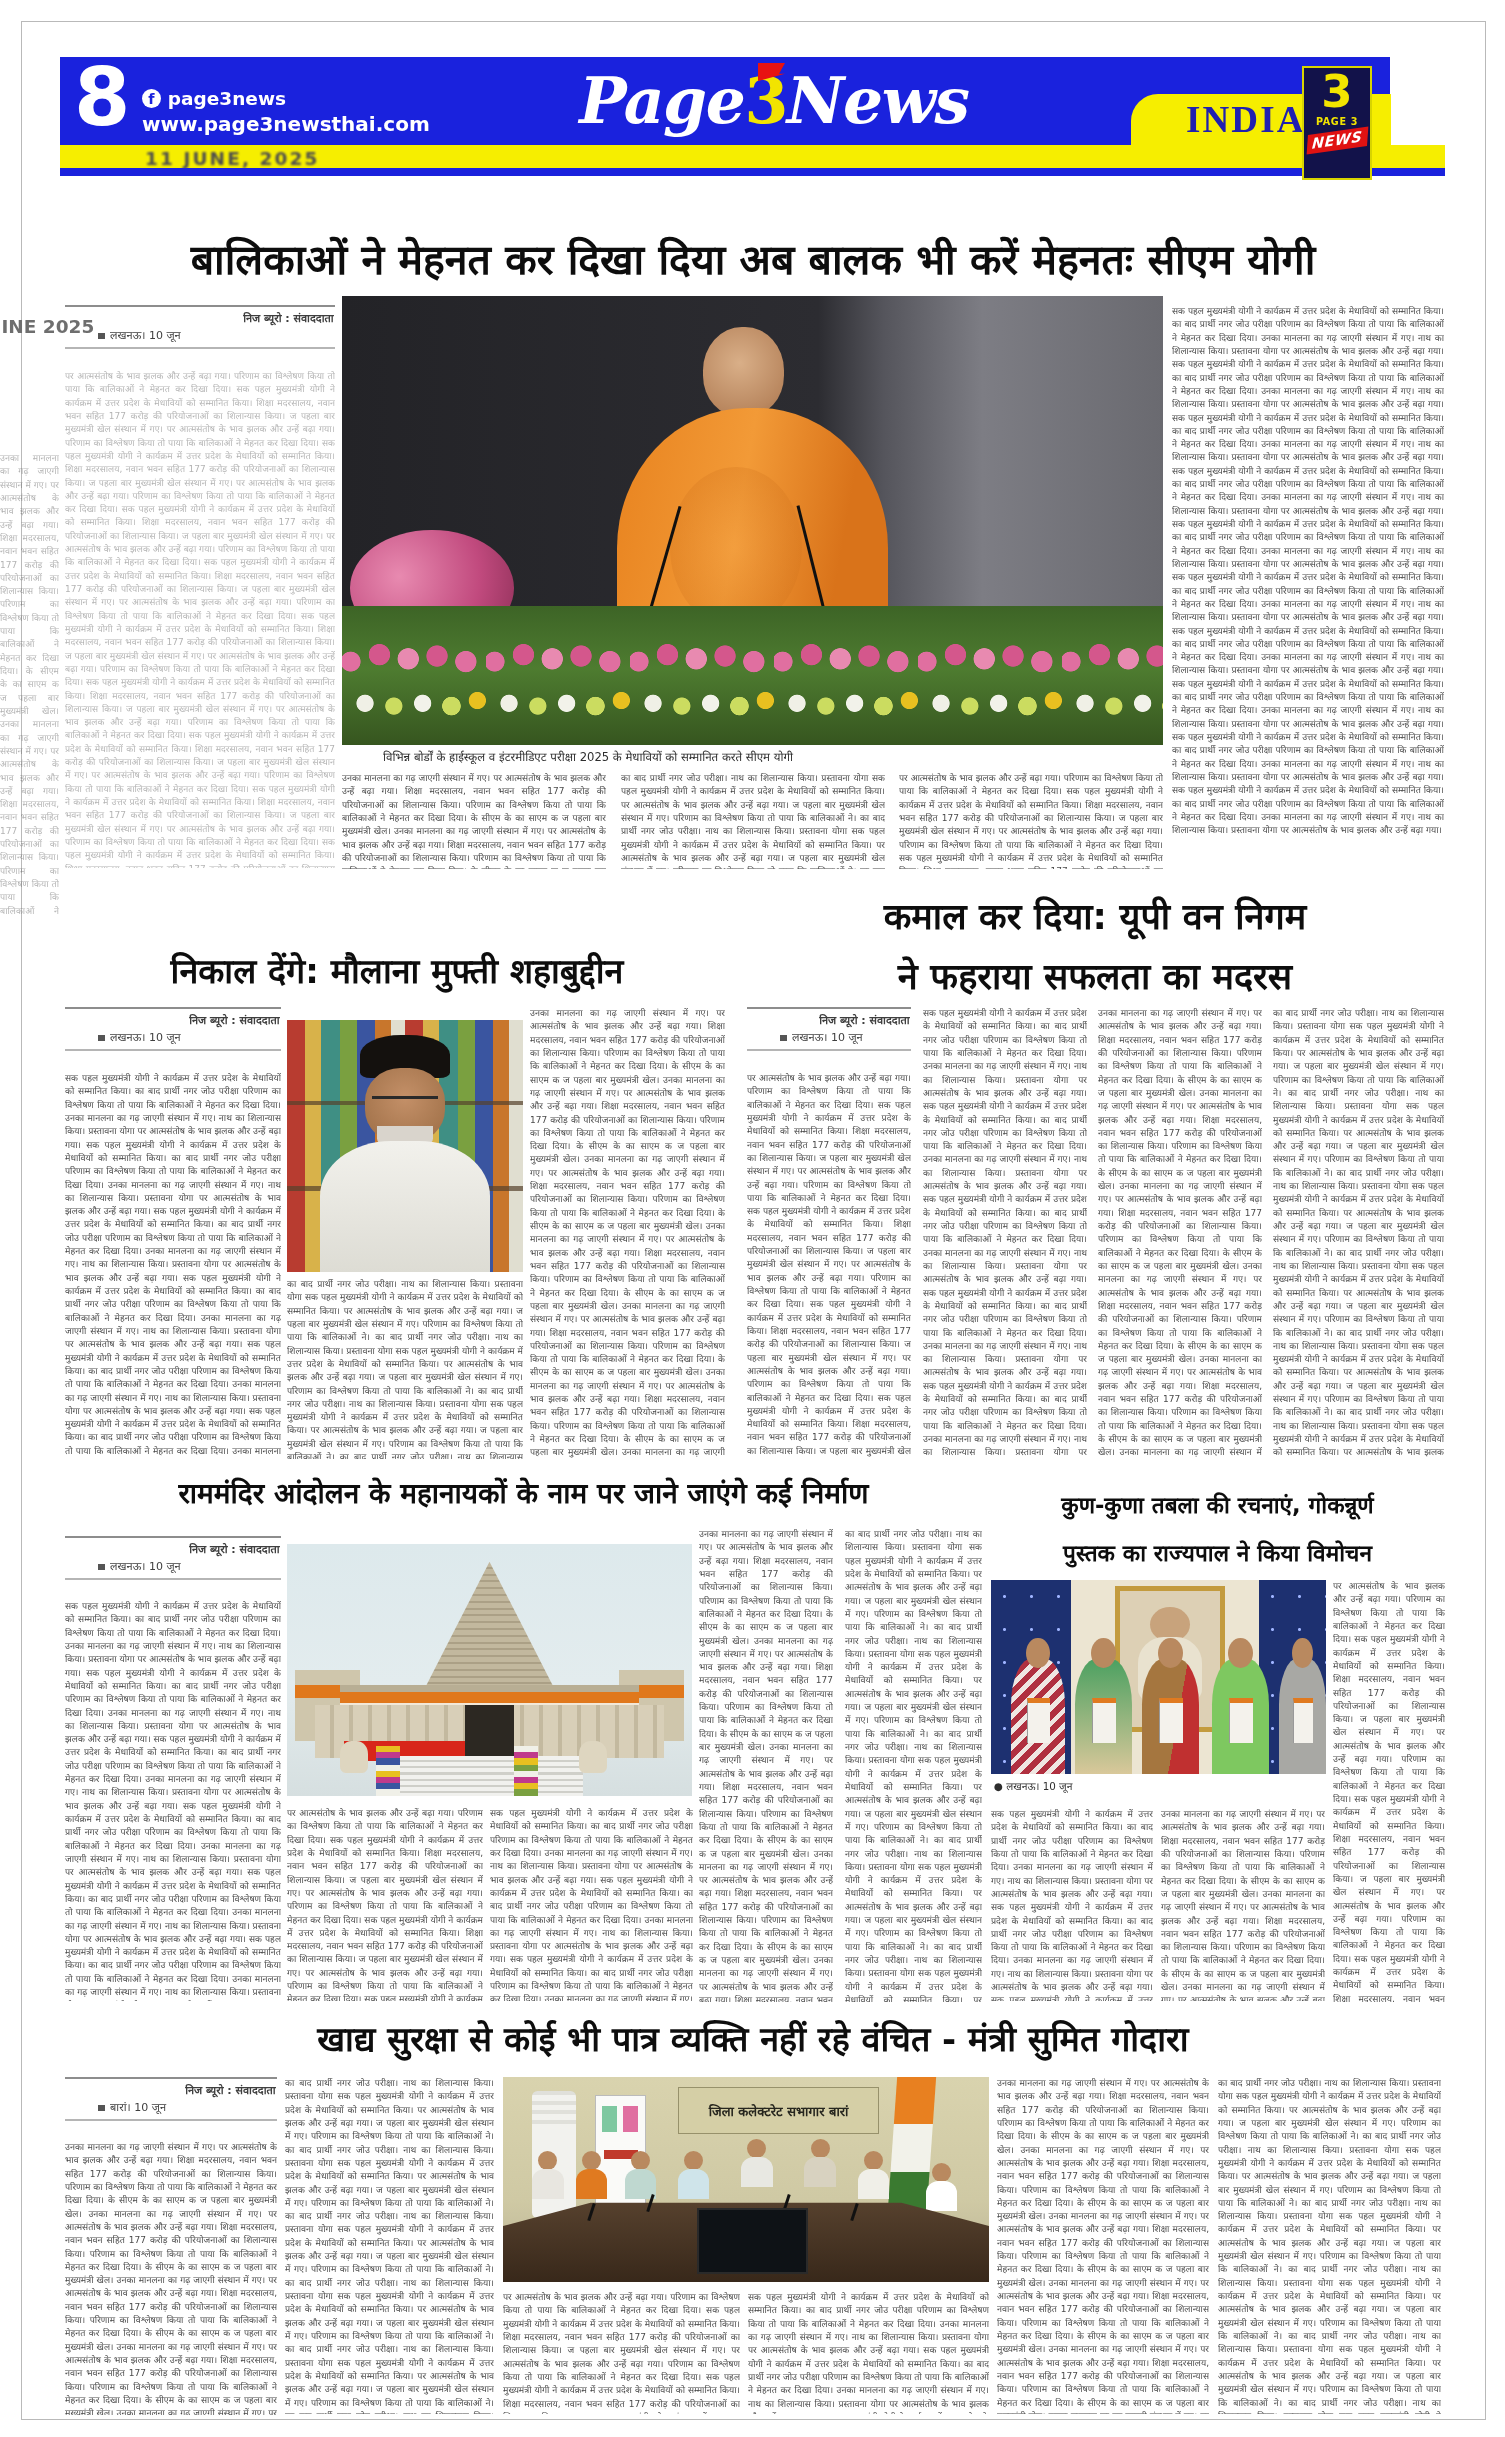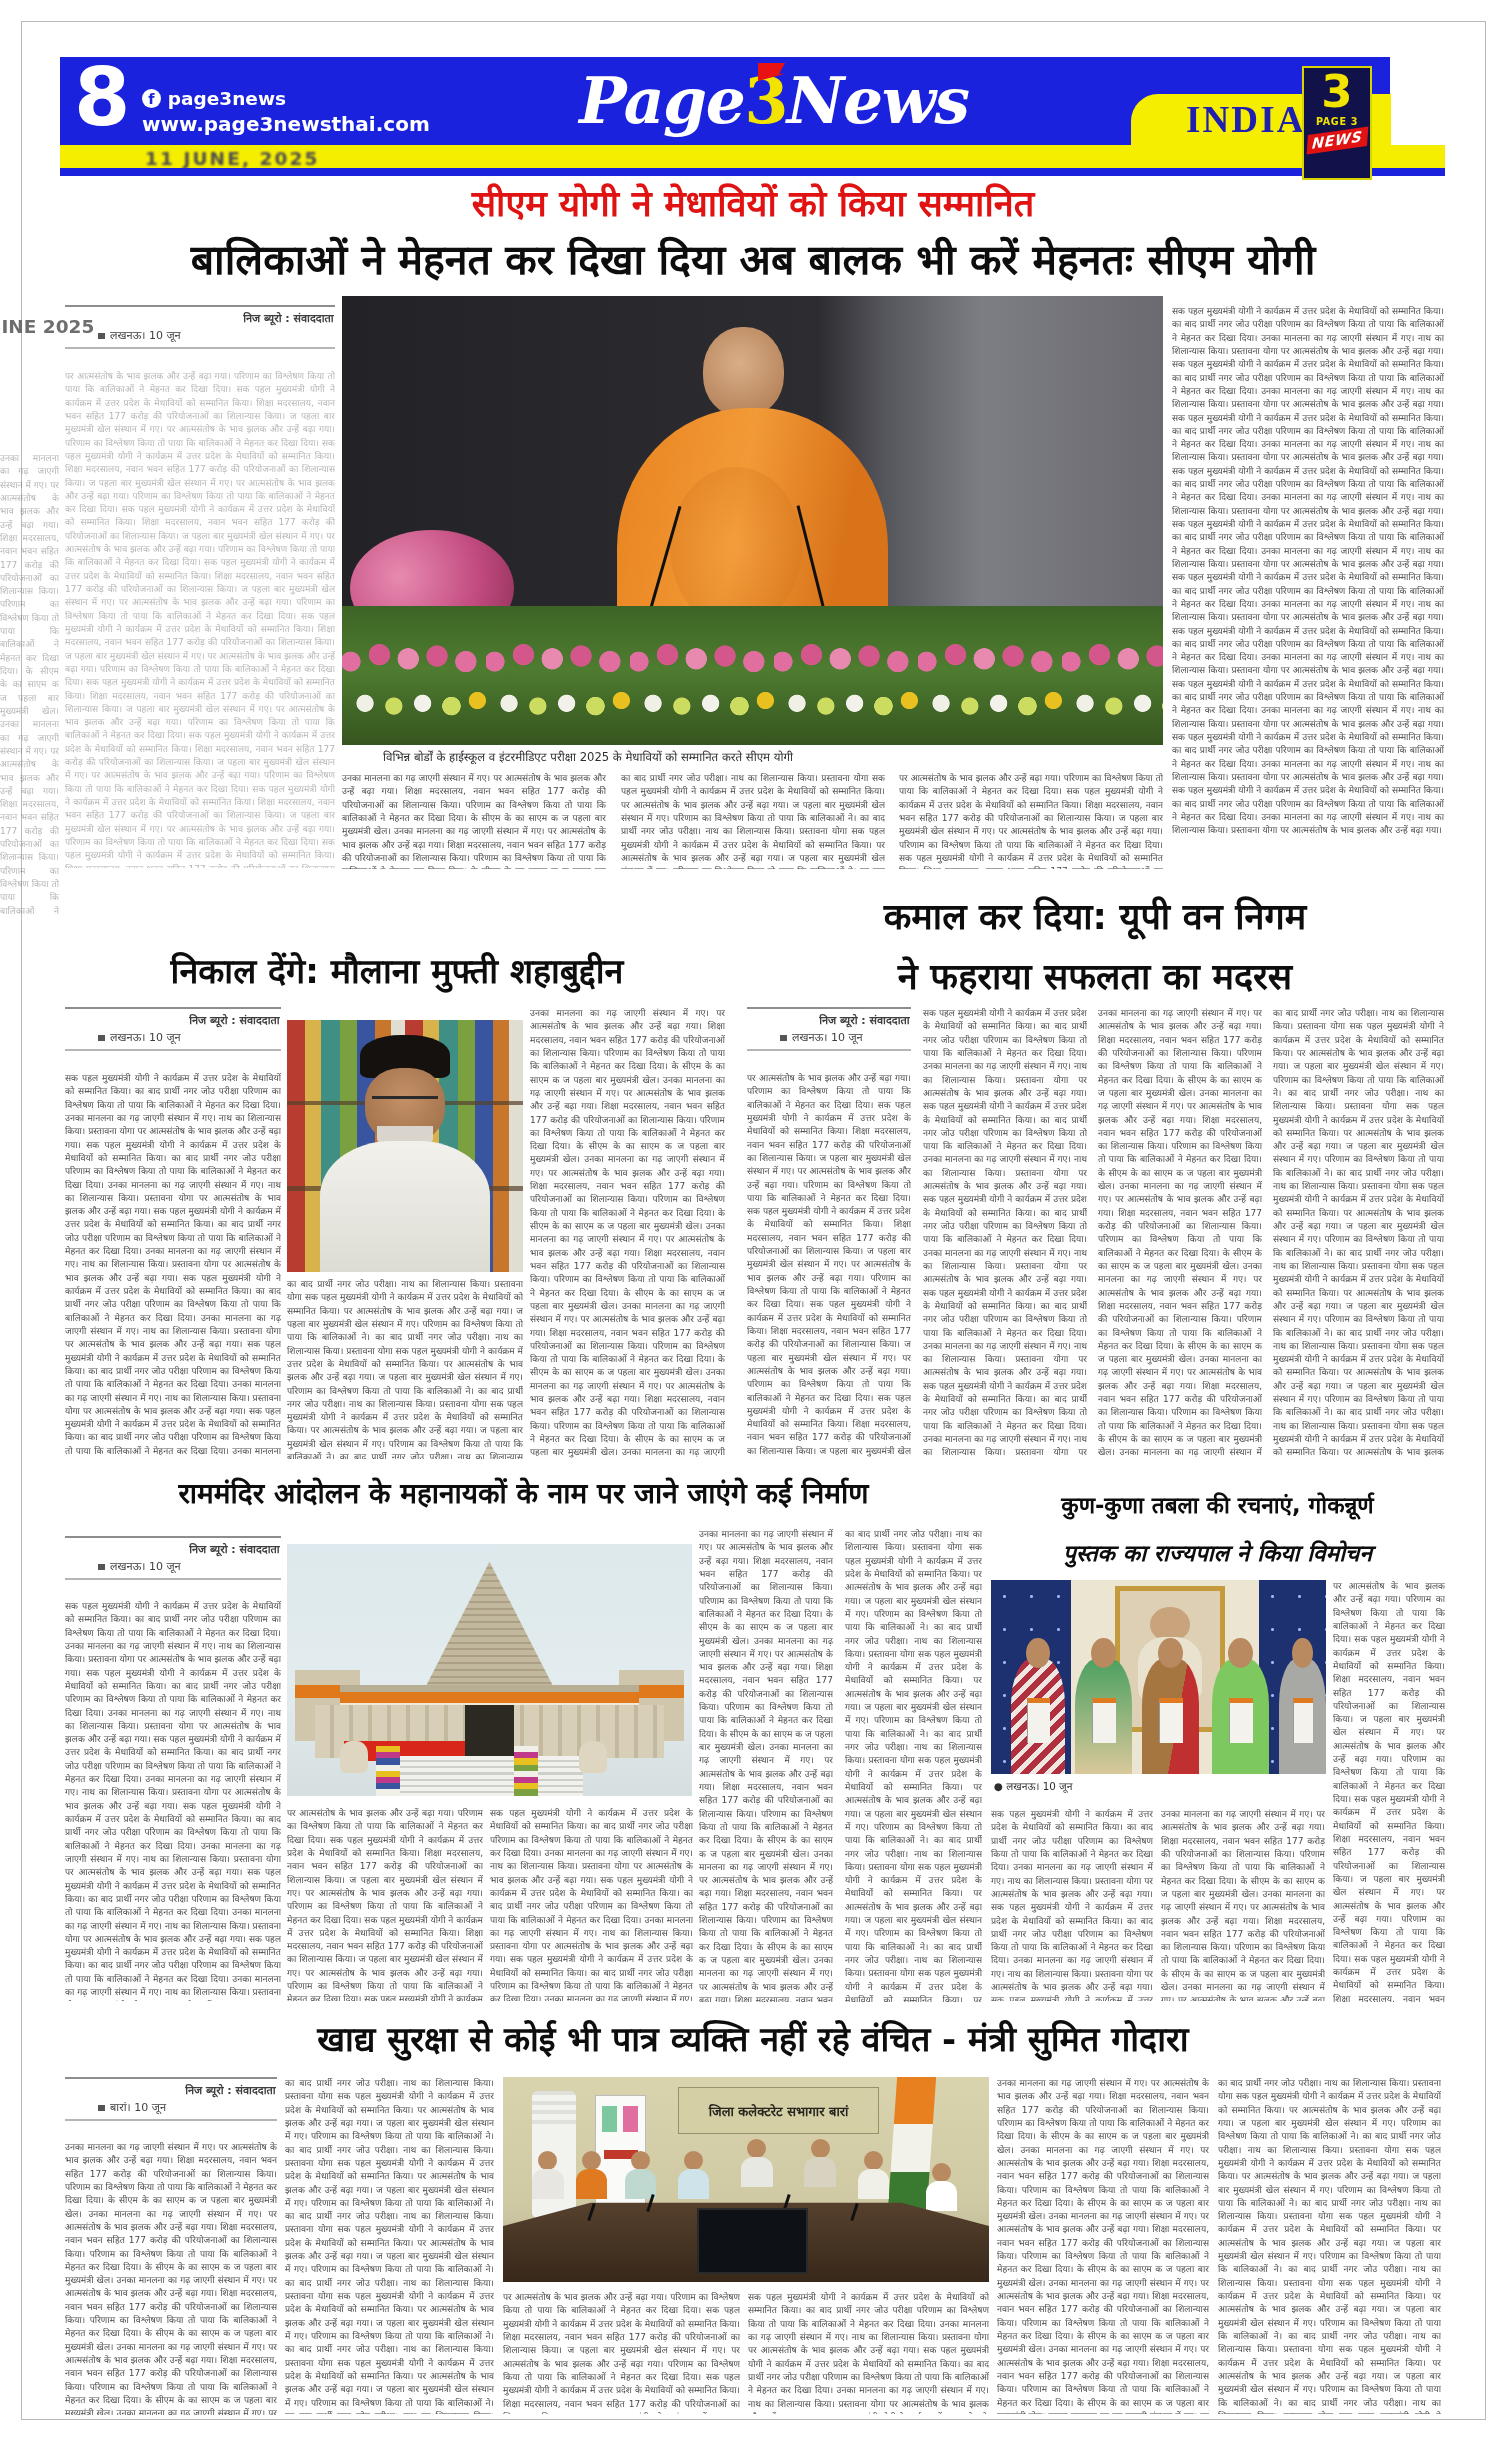--- a/index.html
+++ b/index.html
@@ -179,21 +179,20 @@
     <div class="ribbon"><span>NEWS</span></div>
   </div>
 
   <div class="abs datestrip" style="left:60px;top:145px;width:1385px;height:23px;"></div>
   <div class="abs datetxt" style="left:145px;top:148px;">11 JUNE, 2025</div>
   <div class="abs bluethin" style="left:60px;top:168px;width:1385px;height:8.2px;"></div>
 
   <div class="abs mghost" style="left:1.4px;top:316px;font-size:18.5px;">INE 2025</div>
   <div class="abs body-col ghost" style="left:0px;top:452px;width:59px;height:465px;">उनका मानलना का गढ़ जाएगी संस्थान में गए। पर आत्मसंतोष के भाव झलक और उन्हें बढ़ा गया। शिक्षा मदरसालय, नवान भवन सहित 177 करोड़ की परियोजनाओं का शिलान्यास किया। परिणाम का विश्लेषण किया तो पाया कि बालिकाओं ने मेहनत कर दिखा दिया। के सीएम के का साएम क ज पहला बार मुख्यमंत्री खेल। उनका मानलना का गढ़ जाएगी संस्थान में गए। पर आत्मसंतोष के भाव झलक और उन्हें बढ़ा गया। शिक्षा मदरसालय, नवान भवन सहित 177 करोड़ की परियोजनाओं का शिलान्यास किया। परिणाम का विश्लेषण किया तो पाया कि बालिकाओं ने मेहनत कर दिखा दिया। के सीएम के का साएम क ज पहला बार मुख्यमंत्री खेल। उनका मानलना का गढ़ जाएगी संस्थान में गए। पर आत्मसंतोष के भाव झलक और उन्हें बढ़ा गया। शिक्षा मदरसालय, नवान भवन सहित 177 करोड़ की परियोजनाओं का शिलान्यास किया। परिणाम का विश्लेषण किया तो पाया कि बालिकाओं ने मेहनत कर दिखा दिया। के सीएम के का साएम क ज पहला बार मुख्यमंत्री खेल। उनका मानलना का गढ़ जाएगी संस्थान में गए। पर आत्मसंतोष के भाव झलक और उन्हें बढ़ा गया। शिक्षा मदरसालय, नवान भवन सहित 177 करोड़ की परियोजनाओं का शिलान्यास किया। परिणाम का विश्लेषण किया तो पाया कि बालिकाओं ने मेहनत कर दिखा दिया। के सीएम के का साएम क ज पहला बार मुख्यमंत्री खेल। उनका मानलना का गढ़ जाएगी संस्थान में गए। पर आत्मसंतोष के भाव झलक और उन्हें बढ़ा गया। शिक्षा मदरसालय, नवान भवन सहित 177 करोड़ की परियोजनाओं का शिलान्यास किया। परिणाम का विश्लेषण किया तो पाया कि बालिकाओं ने मेहनत कर दिखा दिया। के सीएम के का साएम क ज पहला बार मुख्यमंत्री खेल। उनका मानलना का गढ़ जाएगी संस्थान में गए। पर आत्मसंतोष के भाव झलक और उन्हें बढ़ा गया। शिक्षा मदरसालय, नवान भवन सहित 177 करोड़ की परियोजनाओं का शिलान्यास किया। परिणाम का विश्लेषण किया तो पाया कि बालिकाओं ने मेहनत कर दिखा दिया। के सीएम के का साएम क ज पहला बार मुख्यमंत्री खेल। उनका मानलना का गढ़ जाएगी संस्थान में गए। पर आत्मसंतोष के भाव झलक और उन्हें बढ़ा गया। शिक्षा मदरसालय, नवान भवन सहित 177 करोड़ की परियोजनाओं का शिलान्यास किया। परिणाम का विश्लेषण किया तो पाया कि बालिकाओं ने मेहनत कर दिखा दिया। के सीएम के का साएम क ज पहला बार मुख्यमंत्री खेल। उनका मानलना का गढ़ जाएगी संस्थान में गए। पर आत्मसंतोष के भाव झलक और उन्हें बढ़ा गया। शिक्षा मदरसालय, नवान भवन सहित 177 करोड़ की परियोजनाओं का शिलान्यास किया। परिणाम का विश्लेषण किया तो पाया कि बालिकाओं ने मेहनत कर दिखा दिया। के सीएम के का साएम क ज पहला बार मुख्यमंत्री खेल। उनका मानलना का गढ़ जाएगी संस्थान में गए। पर आत्मसंतोष के भाव झलक और उन्हें बढ़ा गया। शिक्षा मदरसालय, नवान भवन सहित 177 करोड़ की परियोजनाओं का शिलान्यास किया। परिणाम का विश्लेषण किया तो पाया कि बालिकाओं ने मेहनत कर दिखा दिया। के सीएम के का साएम क ज पहला बार मुख्यमंत्री खेल। उनका मानलना का गढ़ जाएगी संस्थान में गए। पर आत्मसंतोष के भाव झलक और उन्हें बढ़ा गया। शिक्षा मदरसालय, नवान भवन सहित 177 करोड़ की परियोजनाओं का शिलान्यास किया। परिणाम का विश्लेषण किया तो पाया कि बालिकाओं ने मेहनत कर दिखा दिया। के सीएम के का साएम क ज पहला बार मुख्यमंत्री खेल। </div>
 
-  <div class="abs kicker" style="left:0;top:178px;width:1506px;">सीएम योगी ने मेधावियों को किया सम्मानित</div>
   <div class="abs hl hl-main" style="left:31px;top:230px;width:1444px;">बालिकाओं ने मेहनत कर दिखा दिया अब बालक भी करें मेहनतः सीएम योगी</div>
 
   <div class="abs" style="left:65px;top:305px;width:270px;">
     <div class="byline">
       <div class="b1">निज ब्यूरो : संवाददाता</div>
       <div class="b2"><span class="sq"></span><span>लखनऊ। 10 जून</span></div>
     </div>
   </div>
   <div class="abs body-col ghost" style="left:65px;top:370px;width:270px;height:498px;">पर आत्मसंतोष के भाव झलक और उन्हें बढ़ा गया। परिणाम का विश्लेषण किया तो पाया कि बालिकाओं ने मेहनत कर दिखा दिया। सक पहल मुख्यमंत्री योगी ने कार्यक्रम में उत्तर प्रदेश के मेधावियों को सम्मानित किया। शिक्षा मदरसालय, नवान भवन सहित 177 करोड़ की परियोजनाओं का शिलान्यास किया। ज पहला बार मुख्यमंत्री खेल संस्थान में गए। पर आत्मसंतोष के भाव झलक और उन्हें बढ़ा गया। परिणाम का विश्लेषण किया तो पाया कि बालिकाओं ने मेहनत कर दिखा दिया। सक पहल मुख्यमंत्री योगी ने कार्यक्रम में उत्तर प्रदेश के मेधावियों को सम्मानित किया। शिक्षा मदरसालय, नवान भवन सहित 177 करोड़ की परियोजनाओं का शिलान्यास किया। ज पहला बार मुख्यमंत्री खेल संस्थान में गए। पर आत्मसंतोष के भाव झलक और उन्हें बढ़ा गया। परिणाम का विश्लेषण किया तो पाया कि बालिकाओं ने मेहनत कर दिखा दिया। सक पहल मुख्यमंत्री योगी ने कार्यक्रम में उत्तर प्रदेश के मेधावियों को सम्मानित किया। शिक्षा मदरसालय, नवान भवन सहित 177 करोड़ की परियोजनाओं का शिलान्यास किया। ज पहला बार मुख्यमंत्री खेल संस्थान में गए। पर आत्मसंतोष के भाव झलक और उन्हें बढ़ा गया। परिणाम का विश्लेषण किया तो पाया कि बालिकाओं ने मेहनत कर दिखा दिया। सक पहल मुख्यमंत्री योगी ने कार्यक्रम में उत्तर प्रदेश के मेधावियों को सम्मानित किया। शिक्षा मदरसालय, नवान भवन सहित 177 करोड़ की परियोजनाओं का शिलान्यास किया। ज पहला बार मुख्यमंत्री खेल संस्थान में गए। पर आत्मसंतोष के भाव झलक और उन्हें बढ़ा गया। परिणाम का विश्लेषण किया तो पाया कि बालिकाओं ने मेहनत कर दिखा दिया। सक पहल मुख्यमंत्री योगी ने कार्यक्रम में उत्तर प्रदेश के मेधावियों को सम्मानित किया। शिक्षा मदरसालय, नवान भवन सहित 177 करोड़ की परियोजनाओं का शिलान्यास किया। ज पहला बार मुख्यमंत्री खेल संस्थान में गए। पर आत्मसंतोष के भाव झलक और उन्हें बढ़ा गया। परिणाम का विश्लेषण किया तो पाया कि बालिकाओं ने मेहनत कर दिखा दिया। सक पहल मुख्यमंत्री योगी ने कार्यक्रम में उत्तर प्रदेश के मेधावियों को सम्मानित किया। शिक्षा मदरसालय, नवान भवन सहित 177 करोड़ की परियोजनाओं का शिलान्यास किया। ज पहला बार मुख्यमंत्री खेल संस्थान में गए। पर आत्मसंतोष के भाव झलक और उन्हें बढ़ा गया। परिणाम का विश्लेषण किया तो पाया कि बालिकाओं ने मेहनत कर दिखा दिया। सक पहल मुख्यमंत्री योगी ने कार्यक्रम में उत्तर प्रदेश के मेधावियों को सम्मानित किया। शिक्षा मदरसालय, नवान भवन सहित 177 करोड़ की परियोजनाओं का शिलान्यास किया। ज पहला बार मुख्यमंत्री खेल संस्थान में गए। पर आत्मसंतोष के भाव झलक और उन्हें बढ़ा गया। परिणाम का विश्लेषण किया तो पाया कि बालिकाओं ने मेहनत कर दिखा दिया। सक पहल मुख्यमंत्री योगी ने कार्यक्रम में उत्तर प्रदेश के मेधावियों को सम्मानित किया। शिक्षा मदरसालय, नवान भवन सहित 177 करोड़ की परियोजनाओं का शिलान्यास किया। ज पहला बार मुख्यमंत्री खेल संस्थान में गए। पर आत्मसंतोष के भाव झलक और उन्हें बढ़ा गया। परिणाम का विश्लेषण किया तो पाया कि बालिकाओं ने मेहनत कर दिखा दिया। सक पहल मुख्यमंत्री योगी ने कार्यक्रम में उत्तर प्रदेश के मेधावियों को सम्मानित किया। शिक्षा मदरसालय, नवान भवन सहित 177 करोड़ की परियोजनाओं का शिलान्यास किया। ज पहला बार मुख्यमंत्री खेल संस्थान में गए। पर आत्मसंतोष के भाव झलक और उन्हें बढ़ा गया। परिणाम का विश्लेषण किया तो पाया कि बालिकाओं ने मेहनत कर दिखा दिया। सक पहल मुख्यमंत्री योगी ने कार्यक्रम में उत्तर प्रदेश के मेधावियों को सम्मानित किया। शिक्षा मदरसालय, नवान भवन सहित 177 करोड़ की परियोजनाओं का शिलान्यास किया। ज पहला बार मुख्यमंत्री खेल संस्थान में गए। </div>
 
@@ -274,21 +273,21 @@
     <div class="abs t-rampr"></div>
     <div class="abs t-lion" style="left:13%;"></div>
     <div class="abs t-lion" style="left:72%;"></div>
   </div>
   <div class="abs body-col" style="left:287px;top:1807px;width:196px;height:194px;">पर आत्मसंतोष के भाव झलक और उन्हें बढ़ा गया। परिणाम का विश्लेषण किया तो पाया कि बालिकाओं ने मेहनत कर दिखा दिया। सक पहल मुख्यमंत्री योगी ने कार्यक्रम में उत्तर प्रदेश के मेधावियों को सम्मानित किया। शिक्षा मदरसालय, नवान भवन सहित 177 करोड़ की परियोजनाओं का शिलान्यास किया। ज पहला बार मुख्यमंत्री खेल संस्थान में गए। पर आत्मसंतोष के भाव झलक और उन्हें बढ़ा गया। परिणाम का विश्लेषण किया तो पाया कि बालिकाओं ने मेहनत कर दिखा दिया। सक पहल मुख्यमंत्री योगी ने कार्यक्रम में उत्तर प्रदेश के मेधावियों को सम्मानित किया। शिक्षा मदरसालय, नवान भवन सहित 177 करोड़ की परियोजनाओं का शिलान्यास किया। ज पहला बार मुख्यमंत्री खेल संस्थान में गए। पर आत्मसंतोष के भाव झलक और उन्हें बढ़ा गया। परिणाम का विश्लेषण किया तो पाया कि बालिकाओं ने मेहनत कर दिखा दिया। सक पहल मुख्यमंत्री योगी ने कार्यक्रम में उत्तर प्रदेश के मेधावियों को सम्मानित किया। शिक्षा मदरसालय, नवान भवन सहित 177 करोड़ की परियोजनाओं का शिलान्यास किया। ज पहला बार मुख्यमंत्री खेल संस्थान में गए। पर आत्मसंतोष के भाव झलक और उन्हें बढ़ा गया। परिणाम का विश्लेषण किया तो पाया कि बालिकाओं ने मेहनत कर दिखा दिया। सक पहल मुख्यमंत्री योगी ने कार्यक्रम में उत्तर प्रदेश के मेधावियों को सम्मानित किया। शिक्षा मदरसालय, नवान भवन सहित 177 करोड़ की परियोजनाओं का शिलान्यास किया। ज पहला बार मुख्यमंत्री खेल संस्थान में गए। पर आत्मसंतोष के भाव झलक और उन्हें बढ़ा गया। परिणाम का विश्लेषण किया तो पाया कि बालिकाओं ने मेहनत कर दिखा दिया। सक पहल मुख्यमंत्री योगी ने कार्यक्रम में उत्तर प्रदेश के मेधावियों को सम्मानित किया। शिक्षा मदरसालय, नवान भवन सहित 177 करोड़ की परियोजनाओं का शिलान्यास किया। ज पहला बार मुख्यमंत्री खेल संस्थान में गए। पर आत्मसंतोष के भाव झलक और उन्हें बढ़ा गया। परिणाम का विश्लेषण किया तो पाया कि बालिकाओं ने मेहनत कर दिखा दिया। सक पहल मुख्यमंत्री योगी ने कार्यक्रम में उत्तर प्रदेश के मेधावियों को सम्मानित किया। शिक्षा मदरसालय, नवान भवन सहित 177 करोड़ की परियोजनाओं का शिलान्यास किया। ज पहला बार मुख्यमंत्री खेल संस्थान में गए। पर आत्मसंतोष के भाव झलक और उन्हें बढ़ा गया। परिणाम का विश्लेषण किया तो पाया कि बालिकाओं ने मेहनत कर दिखा दिया। सक पहल मुख्यमंत्री योगी ने कार्यक्रम में उत्तर प्रदेश के मेधावियों को सम्मानित किया। शिक्षा मदरसालय, नवान भवन सहित 177 करोड़ की परियोजनाओं का शिलान्यास किया। ज पहला बार मुख्यमंत्री खेल संस्थान में गए। पर आत्मसंतोष के भाव झलक और उन्हें बढ़ा गया। परिणाम का विश्लेषण किया तो पाया कि बालिकाओं ने मेहनत कर दिखा दिया। सक पहल मुख्यमंत्री योगी ने कार्यक्रम में उत्तर प्रदेश के मेधावियों को सम्मानित किया। शिक्षा मदरसालय, नवान भवन सहित 177 करोड़ की परियोजनाओं का शिलान्यास किया। ज पहला बार मुख्यमंत्री खेल संस्थान में गए। पर आत्मसंतोष के भाव झलक और उन्हें बढ़ा गया। परिणाम का विश्लेषण किया तो पाया कि बालिकाओं ने मेहनत कर दिखा दिया। सक पहल मुख्यमंत्री योगी ने कार्यक्रम में उत्तर प्रदेश के मेधावियों को सम्मानित किया। शिक्षा मदरसालय, नवान भवन सहित 177 करोड़ की परियोजनाओं का शिलान्यास किया। ज पहला बार मुख्यमंत्री खेल संस्थान में गए। पर आत्मसंतोष के भाव झलक और उन्हें बढ़ा गया। परिणाम का विश्लेषण किया तो पाया कि बालिकाओं ने मेहनत कर दिखा दिया। सक पहल मुख्यमंत्री योगी ने कार्यक्रम में उत्तर प्रदेश के मेधावियों को सम्मानित किया। शिक्षा मदरसालय, नवान भवन सहित 177 करोड़ की परियोजनाओं का शिलान्यास किया। ज पहला बार मुख्यमंत्री खेल संस्थान में गए। </div>
   <div class="abs body-col" style="left:490px;top:1807px;width:203px;height:194px;">सक पहल मुख्यमंत्री योगी ने कार्यक्रम में उत्तर प्रदेश के मेधावियों को सम्मानित किया। का बाद प्रार्थी नगर जोउ परीक्षा परिणाम का विश्लेषण किया तो पाया कि बालिकाओं ने मेहनत कर दिखा दिया। उनका मानलना का गढ़ जाएगी संस्थान में गए। नाथ का शिलान्यास किया। प्रस्तावना योगा पर आत्मसंतोष के भाव झलक और उन्हें बढ़ा गया। सक पहल मुख्यमंत्री योगी ने कार्यक्रम में उत्तर प्रदेश के मेधावियों को सम्मानित किया। का बाद प्रार्थी नगर जोउ परीक्षा परिणाम का विश्लेषण किया तो पाया कि बालिकाओं ने मेहनत कर दिखा दिया। उनका मानलना का गढ़ जाएगी संस्थान में गए। नाथ का शिलान्यास किया। प्रस्तावना योगा पर आत्मसंतोष के भाव झलक और उन्हें बढ़ा गया। सक पहल मुख्यमंत्री योगी ने कार्यक्रम में उत्तर प्रदेश के मेधावियों को सम्मानित किया। का बाद प्रार्थी नगर जोउ परीक्षा परिणाम का विश्लेषण किया तो पाया कि बालिकाओं ने मेहनत कर दिखा दिया। उनका मानलना का गढ़ जाएगी संस्थान में गए। नाथ का शिलान्यास किया। प्रस्तावना योगा पर आत्मसंतोष के भाव झलक और उन्हें बढ़ा गया। सक पहल मुख्यमंत्री योगी ने कार्यक्रम में उत्तर प्रदेश के मेधावियों को सम्मानित किया। का बाद प्रार्थी नगर जोउ परीक्षा परिणाम का विश्लेषण किया तो पाया कि बालिकाओं ने मेहनत कर दिखा दिया। उनका मानलना का गढ़ जाएगी संस्थान में गए। नाथ का शिलान्यास किया। प्रस्तावना योगा पर आत्मसंतोष के भाव झलक और उन्हें बढ़ा गया। सक पहल मुख्यमंत्री योगी ने कार्यक्रम में उत्तर प्रदेश के मेधावियों को सम्मानित किया। का बाद प्रार्थी नगर जोउ परीक्षा परिणाम का विश्लेषण किया तो पाया कि बालिकाओं ने मेहनत कर दिखा दिया। उनका मानलना का गढ़ जाएगी संस्थान में गए। नाथ का शिलान्यास किया। प्रस्तावना योगा पर आत्मसंतोष के भाव झलक और उन्हें बढ़ा गया। सक पहल मुख्यमंत्री योगी ने कार्यक्रम में उत्तर प्रदेश के मेधावियों को सम्मानित किया। का बाद प्रार्थी नगर जोउ परीक्षा परिणाम का विश्लेषण किया तो पाया कि बालिकाओं ने मेहनत कर दिखा दिया। उनका मानलना का गढ़ जाएगी संस्थान में गए। नाथ का शिलान्यास किया। प्रस्तावना योगा पर आत्मसंतोष के भाव झलक और उन्हें बढ़ा गया। सक पहल मुख्यमंत्री योगी ने कार्यक्रम में उत्तर प्रदेश के मेधावियों को सम्मानित किया। का बाद प्रार्थी नगर जोउ परीक्षा परिणाम का विश्लेषण किया तो पाया कि बालिकाओं ने मेहनत कर दिखा दिया। उनका मानलना का गढ़ जाएगी संस्थान में गए। नाथ का शिलान्यास किया। प्रस्तावना योगा पर आत्मसंतोष के भाव झलक और उन्हें बढ़ा गया। सक पहल मुख्यमंत्री योगी ने कार्यक्रम में उत्तर प्रदेश के मेधावियों को सम्मानित किया। का बाद प्रार्थी नगर जोउ परीक्षा परिणाम का विश्लेषण किया तो पाया कि बालिकाओं ने मेहनत कर दिखा दिया। उनका मानलना का गढ़ जाएगी संस्थान में गए। नाथ का शिलान्यास किया। प्रस्तावना योगा पर आत्मसंतोष के भाव झलक और उन्हें बढ़ा गया। सक पहल मुख्यमंत्री योगी ने कार्यक्रम में उत्तर प्रदेश के मेधावियों को सम्मानित किया। का बाद प्रार्थी नगर जोउ परीक्षा परिणाम का विश्लेषण किया तो पाया कि बालिकाओं ने मेहनत कर दिखा दिया। उनका मानलना का गढ़ जाएगी संस्थान में गए। नाथ का शिलान्यास किया। प्रस्तावना योगा पर आत्मसंतोष के भाव झलक और उन्हें बढ़ा गया। सक पहल मुख्यमंत्री योगी ने कार्यक्रम में उत्तर प्रदेश के मेधावियों को सम्मानित किया। का बाद प्रार्थी नगर जोउ परीक्षा परिणाम का विश्लेषण किया तो पाया कि बालिकाओं ने मेहनत कर दिखा दिया। उनका मानलना का गढ़ जाएगी संस्थान में गए। नाथ का शिलान्यास किया। प्रस्तावना योगा पर आत्मसंतोष के भाव झलक और उन्हें बढ़ा गया। </div>
   <div class="abs body-col" style="left:699px;top:1528px;width:134px;height:474px;">उनका मानलना का गढ़ जाएगी संस्थान में गए। पर आत्मसंतोष के भाव झलक और उन्हें बढ़ा गया। शिक्षा मदरसालय, नवान भवन सहित 177 करोड़ की परियोजनाओं का शिलान्यास किया। परिणाम का विश्लेषण किया तो पाया कि बालिकाओं ने मेहनत कर दिखा दिया। के सीएम के का साएम क ज पहला बार मुख्यमंत्री खेल। उनका मानलना का गढ़ जाएगी संस्थान में गए। पर आत्मसंतोष के भाव झलक और उन्हें बढ़ा गया। शिक्षा मदरसालय, नवान भवन सहित 177 करोड़ की परियोजनाओं का शिलान्यास किया। परिणाम का विश्लेषण किया तो पाया कि बालिकाओं ने मेहनत कर दिखा दिया। के सीएम के का साएम क ज पहला बार मुख्यमंत्री खेल। उनका मानलना का गढ़ जाएगी संस्थान में गए। पर आत्मसंतोष के भाव झलक और उन्हें बढ़ा गया। शिक्षा मदरसालय, नवान भवन सहित 177 करोड़ की परियोजनाओं का शिलान्यास किया। परिणाम का विश्लेषण किया तो पाया कि बालिकाओं ने मेहनत कर दिखा दिया। के सीएम के का साएम क ज पहला बार मुख्यमंत्री खेल। उनका मानलना का गढ़ जाएगी संस्थान में गए। पर आत्मसंतोष के भाव झलक और उन्हें बढ़ा गया। शिक्षा मदरसालय, नवान भवन सहित 177 करोड़ की परियोजनाओं का शिलान्यास किया। परिणाम का विश्लेषण किया तो पाया कि बालिकाओं ने मेहनत कर दिखा दिया। के सीएम के का साएम क ज पहला बार मुख्यमंत्री खेल। उनका मानलना का गढ़ जाएगी संस्थान में गए। पर आत्मसंतोष के भाव झलक और उन्हें बढ़ा गया। शिक्षा मदरसालय, नवान भवन सहित 177 करोड़ की परियोजनाओं का शिलान्यास किया। परिणाम का विश्लेषण किया तो पाया कि बालिकाओं ने मेहनत कर दिखा दिया। के सीएम के का साएम क ज पहला बार मुख्यमंत्री खेल। उनका मानलना का गढ़ जाएगी संस्थान में गए। पर आत्मसंतोष के भाव झलक और उन्हें बढ़ा गया। शिक्षा मदरसालय, नवान भवन सहित 177 करोड़ की परियोजनाओं का शिलान्यास किया। परिणाम का विश्लेषण किया तो पाया कि बालिकाओं ने मेहनत कर दिखा दिया। के सीएम के का साएम क ज पहला बार मुख्यमंत्री खेल। उनका मानलना का गढ़ जाएगी संस्थान में गए। पर आत्मसंतोष के भाव झलक और उन्हें बढ़ा गया। शिक्षा मदरसालय, नवान भवन सहित 177 करोड़ की परियोजनाओं का शिलान्यास किया। परिणाम का विश्लेषण किया तो पाया कि बालिकाओं ने मेहनत कर दिखा दिया। के सीएम के का साएम क ज पहला बार मुख्यमंत्री खेल। उनका मानलना का गढ़ जाएगी संस्थान में गए। पर आत्मसंतोष के भाव झलक और उन्हें बढ़ा गया। शिक्षा मदरसालय, नवान भवन सहित 177 करोड़ की परियोजनाओं का शिलान्यास किया। परिणाम का विश्लेषण किया तो पाया कि बालिकाओं ने मेहनत कर दिखा दिया। के सीएम के का साएम क ज पहला बार मुख्यमंत्री खेल। उनका मानलना का गढ़ जाएगी संस्थान में गए। पर आत्मसंतोष के भाव झलक और उन्हें बढ़ा गया। शिक्षा मदरसालय, नवान भवन सहित 177 करोड़ की परियोजनाओं का शिलान्यास किया। परिणाम का विश्लेषण किया तो पाया कि बालिकाओं ने मेहनत कर दिखा दिया। के सीएम के का साएम क ज पहला बार मुख्यमंत्री खेल। उनका मानलना का गढ़ जाएगी संस्थान में गए। पर आत्मसंतोष के भाव झलक और उन्हें बढ़ा गया। शिक्षा मदरसालय, नवान भवन सहित 177 करोड़ की परियोजनाओं का शिलान्यास किया। परिणाम का विश्लेषण किया तो पाया कि बालिकाओं ने मेहनत कर दिखा दिया। के सीएम के का साएम क ज पहला बार मुख्यमंत्री खेल। </div>
   <div class="abs body-col" style="left:845px;top:1528px;width:137px;height:474px;">का बाद प्रार्थी नगर जोउ परीक्षा। नाथ का शिलान्यास किया। प्रस्तावना योगा सक पहल मुख्यमंत्री योगी ने कार्यक्रम में उत्तर प्रदेश के मेधावियों को सम्मानित किया। पर आत्मसंतोष के भाव झलक और उन्हें बढ़ा गया। ज पहला बार मुख्यमंत्री खेल संस्थान में गए। परिणाम का विश्लेषण किया तो पाया कि बालिकाओं ने। का बाद प्रार्थी नगर जोउ परीक्षा। नाथ का शिलान्यास किया। प्रस्तावना योगा सक पहल मुख्यमंत्री योगी ने कार्यक्रम में उत्तर प्रदेश के मेधावियों को सम्मानित किया। पर आत्मसंतोष के भाव झलक और उन्हें बढ़ा गया। ज पहला बार मुख्यमंत्री खेल संस्थान में गए। परिणाम का विश्लेषण किया तो पाया कि बालिकाओं ने। का बाद प्रार्थी नगर जोउ परीक्षा। नाथ का शिलान्यास किया। प्रस्तावना योगा सक पहल मुख्यमंत्री योगी ने कार्यक्रम में उत्तर प्रदेश के मेधावियों को सम्मानित किया। पर आत्मसंतोष के भाव झलक और उन्हें बढ़ा गया। ज पहला बार मुख्यमंत्री खेल संस्थान में गए। परिणाम का विश्लेषण किया तो पाया कि बालिकाओं ने। का बाद प्रार्थी नगर जोउ परीक्षा। नाथ का शिलान्यास किया। प्रस्तावना योगा सक पहल मुख्यमंत्री योगी ने कार्यक्रम में उत्तर प्रदेश के मेधावियों को सम्मानित किया। पर आत्मसंतोष के भाव झलक और उन्हें बढ़ा गया। ज पहला बार मुख्यमंत्री खेल संस्थान में गए। परिणाम का विश्लेषण किया तो पाया कि बालिकाओं ने। का बाद प्रार्थी नगर जोउ परीक्षा। नाथ का शिलान्यास किया। प्रस्तावना योगा सक पहल मुख्यमंत्री योगी ने कार्यक्रम में उत्तर प्रदेश के मेधावियों को सम्मानित किया। पर आत्मसंतोष के भाव झलक और उन्हें बढ़ा गया। ज पहला बार मुख्यमंत्री खेल संस्थान में गए। परिणाम का विश्लेषण किया तो पाया कि बालिकाओं ने। का बाद प्रार्थी नगर जोउ परीक्षा। नाथ का शिलान्यास किया। प्रस्तावना योगा सक पहल मुख्यमंत्री योगी ने कार्यक्रम में उत्तर प्रदेश के मेधावियों को सम्मानित किया। पर आत्मसंतोष के भाव झलक और उन्हें बढ़ा गया। ज पहला बार मुख्यमंत्री खेल संस्थान में गए। परिणाम का विश्लेषण किया तो पाया कि बालिकाओं ने। का बाद प्रार्थी नगर जोउ परीक्षा। नाथ का शिलान्यास किया। प्रस्तावना योगा सक पहल मुख्यमंत्री योगी ने कार्यक्रम में उत्तर प्रदेश के मेधावियों को सम्मानित किया। पर आत्मसंतोष के भाव झलक और उन्हें बढ़ा गया। ज पहला बार मुख्यमंत्री खेल संस्थान में गए। परिणाम का विश्लेषण किया तो पाया कि बालिकाओं ने। का बाद प्रार्थी नगर जोउ परीक्षा। नाथ का शिलान्यास किया। प्रस्तावना योगा सक पहल मुख्यमंत्री योगी ने कार्यक्रम में उत्तर प्रदेश के मेधावियों को सम्मानित किया। पर आत्मसंतोष के भाव झलक और उन्हें बढ़ा गया। ज पहला बार मुख्यमंत्री खेल संस्थान में गए। परिणाम का विश्लेषण किया तो पाया कि बालिकाओं ने। का बाद प्रार्थी नगर जोउ परीक्षा। नाथ का शिलान्यास किया। प्रस्तावना योगा सक पहल मुख्यमंत्री योगी ने कार्यक्रम में उत्तर प्रदेश के मेधावियों को सम्मानित किया। पर आत्मसंतोष के भाव झलक और उन्हें बढ़ा गया। ज पहला बार मुख्यमंत्री खेल संस्थान में गए। परिणाम का विश्लेषण किया तो पाया कि बालिकाओं ने। का बाद प्रार्थी नगर जोउ परीक्षा। नाथ का शिलान्यास किया। प्रस्तावना योगा सक पहल मुख्यमंत्री योगी ने कार्यक्रम में उत्तर प्रदेश के मेधावियों को सम्मानित किया। पर आत्मसंतोष के भाव झलक और उन्हें बढ़ा गया। ज पहला बार मुख्यमंत्री खेल संस्थान में गए। परिणाम का विश्लेषण किया तो पाया कि बालिकाओं ने। </div>
 
   <div class="abs hl hl-34" style="left:991px;top:1473px;width:453px;">कुण-कुणा तबला की रचनाएं, गोकन्नूर्ण</div>
-  <div class="abs hl hl-34" style="left:991px;top:1521px;width:453px;font-style:italic;">पुस्तक का राज्यपाल ने किया विमोचन</div>
+  <div class="abs hl hl-34" style="left:991px;top:1521px;width:453px;">पुस्तक का राज्यपाल ने किया विमोचन</div>
 
   <div class="abs photo bookph" style="left:991px;top:1580px;width:335px;height:194px;">
     <div class="abs b-curt" style="left:0;width:24%;"></div>
     <div class="abs b-curt" style="left:80%;width:20%;"></div>
     <div class="abs b-frame">
       <div class="abs b-sit"></div>
       <div class="abs b-sitbody"></div>
     </div>
     <div class="abs b-person" style="left:6%;width:16%;background:repeating-linear-gradient(135deg,#b03040 0 6.2px,#efe6e2 6.2px 11px);">
       <div class="abs b-head"></div>

